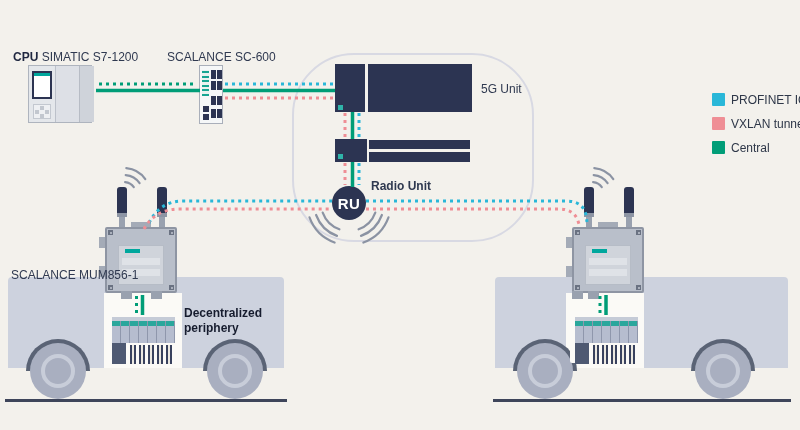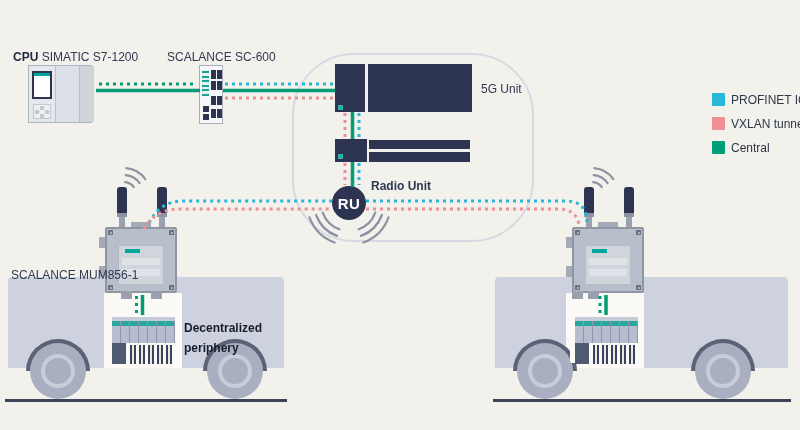--- a/index.html
+++ b/index.html
@@ -247,21 +247,21 @@
   </div>
   <div class="et" style="left:570px;">
     <div class="et-rail"></div>
       <div class="et-teal"></div>
       <div class="et-mods"></div>
     <div class="et-dark"></div>
       <div class="et-conn"></div>
   </div>
 
   <div class="lbl" style="left:11px;top:236px;margin-top:32px;">SCALANCE MUM856-1</div>
-  <div class="lbl bold-lbl" style="left:184px;top:318px;width:100px;line-height:20px;">Decentralized periphery</div>
+  <div class="lbl bold-lbl" style="left:184px;top:306px;width:100px;line-height:15px;">Decentralized periphery</div>
 
   <svg class="overlay" width="800" height="430" viewBox="0 0 800 430">
 
     <path class="ln-gdot" d="M99 84 H197"></path>
     <path class="ln-green" d="M96 90.5 H200"></path>
 
     <path class="ln-cyan" d="M225 84 H335"></path>
     <path class="ln-green" d="M223 90.5 H335"></path>
     <path class="ln-pink" d="M225 98 H335"></path>
 

